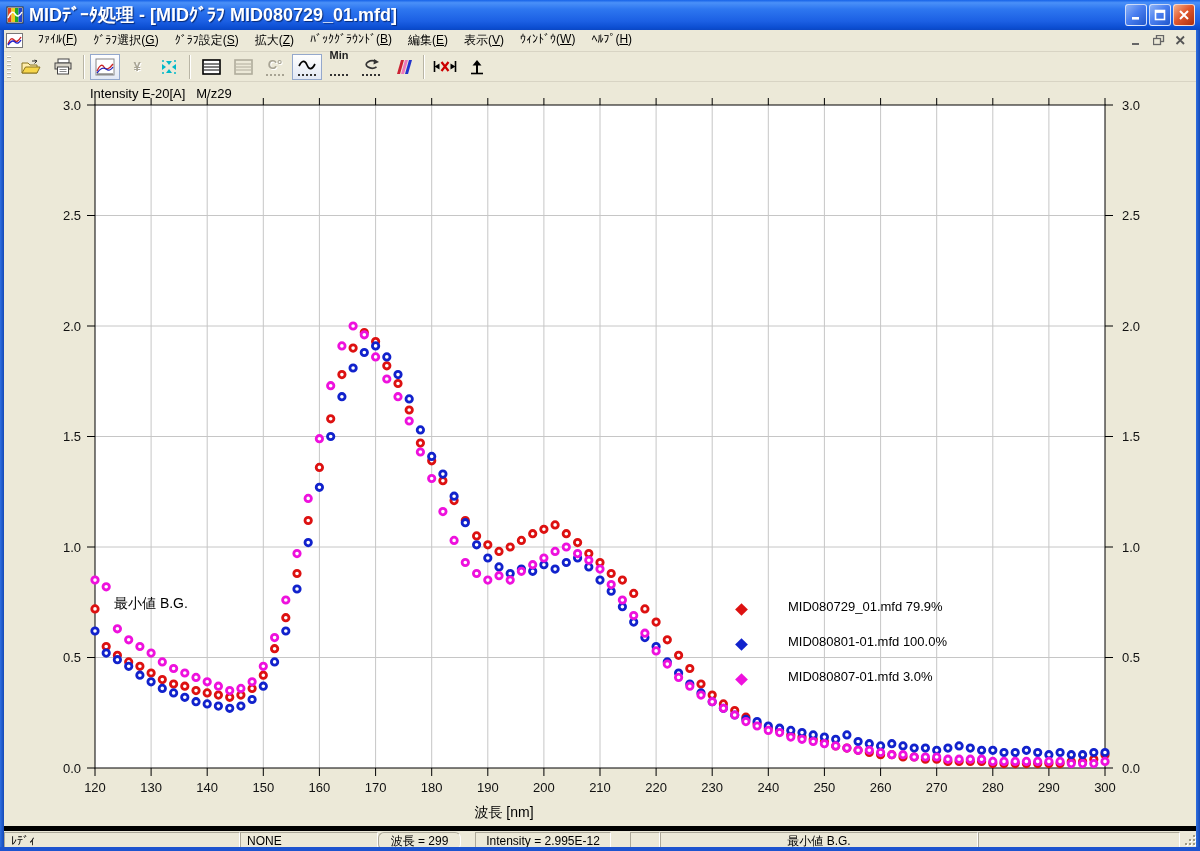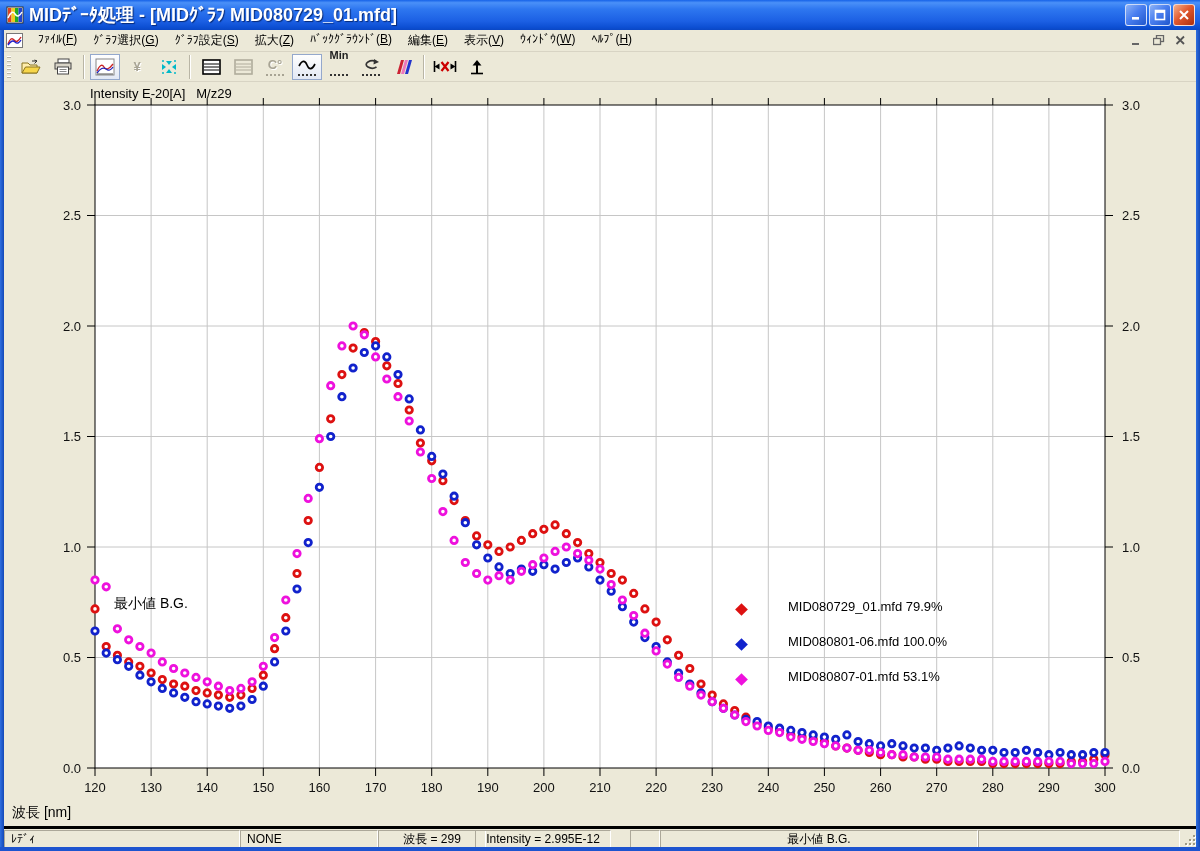--- a/index.html
+++ b/index.html
@@ -47,29 +47,29 @@
   .ul::after { content:""; position:absolute; left:5px; right:5px; bottom:3px; height:2px;
     background:repeating-linear-gradient(90deg,#333 0 2px,transparent 2px 4px); }
   .ul.dis-ul::after { background:repeating-linear-gradient(90deg,#a8a494 0 2px,transparent 2px 4px); }
 
   
   #client { position:absolute; left:4px; right:4px; top:82px; height:744px; background:#ece9d8; }
   #plot-wrap { position:absolute; left:-4px; top:0; width:1200px; height:744px; }
   #plot-svg text { font-family:"Liberation Sans",sans-serif; font-size:13px; fill:#111; }
   #chart-title { position:absolute; left:86px; top:4px; font-size:13px; color:#000; white-space:pre; }
   #annotation { position:absolute; left:110px; top:513px; font-size:14px; color:#000; }
-  #xaxis-label { position:absolute; left:8px; width:1000px; top:722px; font-size:14px; color:#000; }
+  #xaxis-label { position:absolute; left:0; width:1000px; top:722px; text-align:center; font-size:14px; color:#000; }
   #legend { position:absolute; left:731px; top:512px; }
   .legend-row { display:flex; align-items:flex-end; height:20px; margin-bottom:15px;gap:32px; }
   .legend-diamond { width:9px; height:9px; transform:rotate(45deg); margin:0 10px 0 2px; }
   .legend-label { font-size:13px; color:#000; white-space:pre; }
 
   
   #statusbar { position:absolute; left:4px; right:4px; bottom:4px; height:21px; background:#ece9d8;
-    border-top:3px solid #000000; font-size:12px; color:#000; }
+    border-top:5px solid #000000; font-size:12px; color:#000; }
   .sb-panel { position:absolute; top:1px; height:18px; line-height:17px;
     border:1px solid; border-color:#aca899 #fff #fff #aca899; padding:0 6px; overflow:hidden; white-space:nowrap; }
   .sb-grip { position:absolute; right:1px; bottom:2px; width:13px; height:13px; }
   .sb-grip i { position:absolute; width:2px; height:2px; background:#9d9a84; box-shadow:1px 1px 0 #fff; }
 </style>
 </head>
 <body>
 
 <div id="window">
 
@@ -639,33 +639,33 @@
     <div id="chart-title">Intensity E-20[A]   M/z29</div>
     <div id="annotation">最小値 B.G.</div>
     <div id="xaxis-label">波長 [nm]</div>
     <div id="legend">
         <div class="legend-row">
           <span class="legend-diamond" style="background: rgb(221, 17, 17);"></span>
           <span class="legend-label">MID080729_01.mfd 79.9%</span>
         </div>
         <div class="legend-row">
           <span class="legend-diamond" style="background: rgb(17, 34, 204);"></span>
-          <span class="legend-label">MID080801-06.mfd 100.0%</span>
+          <span class="legend-label">MID080801-01.mfd 100.0%</span>
         </div>
         <div class="legend-row">
           <span class="legend-diamond" style="background: rgb(238, 17, 221);"></span>
-          <span class="legend-label">MID080807-01.mfd 53.1%</span>
+          <span class="legend-label">MID080807-01.mfd 3.0%</span>
         </div>
       </div>
   </div>
 
   <div id="statusbar">
     <div class="sb-panel" style="left:0;width:236px;">ﾚﾃﾞｨ</div>
     <div class="sb-panel" style="left:236px;width:138px;text-align:left;">NONE</div>
-    <div class="sb-panel" style="left:374px;width:108px;text-align:center;">波長 = 299</div>
+    <div class="sb-panel" style="left:374px;width:83px;text-align:center;border-radius:6px;">波長 = 299</div>
     <div class="sb-panel" style="left:471px;width:136px;text-align:center;">Intensity = 2.995E-12</div>
     <div class="sb-panel" style="left:626px;width:30px;"></div>
     <div class="sb-panel" style="left:656px;width:318px;text-align:center;">最小値 B.G.</div>
     <div class="sb-panel" style="left:974px;width:202px;"></div>
     <div class="sb-grip">
       <i style="right:0;bottom:0;"></i>
         <i style="right:4px;bottom:0;"></i>
         <i style="right:8px;bottom:0;"></i>
       <i style="right:0;bottom:4px;"></i>
         <i style="right:4px;bottom:4px;"></i>

